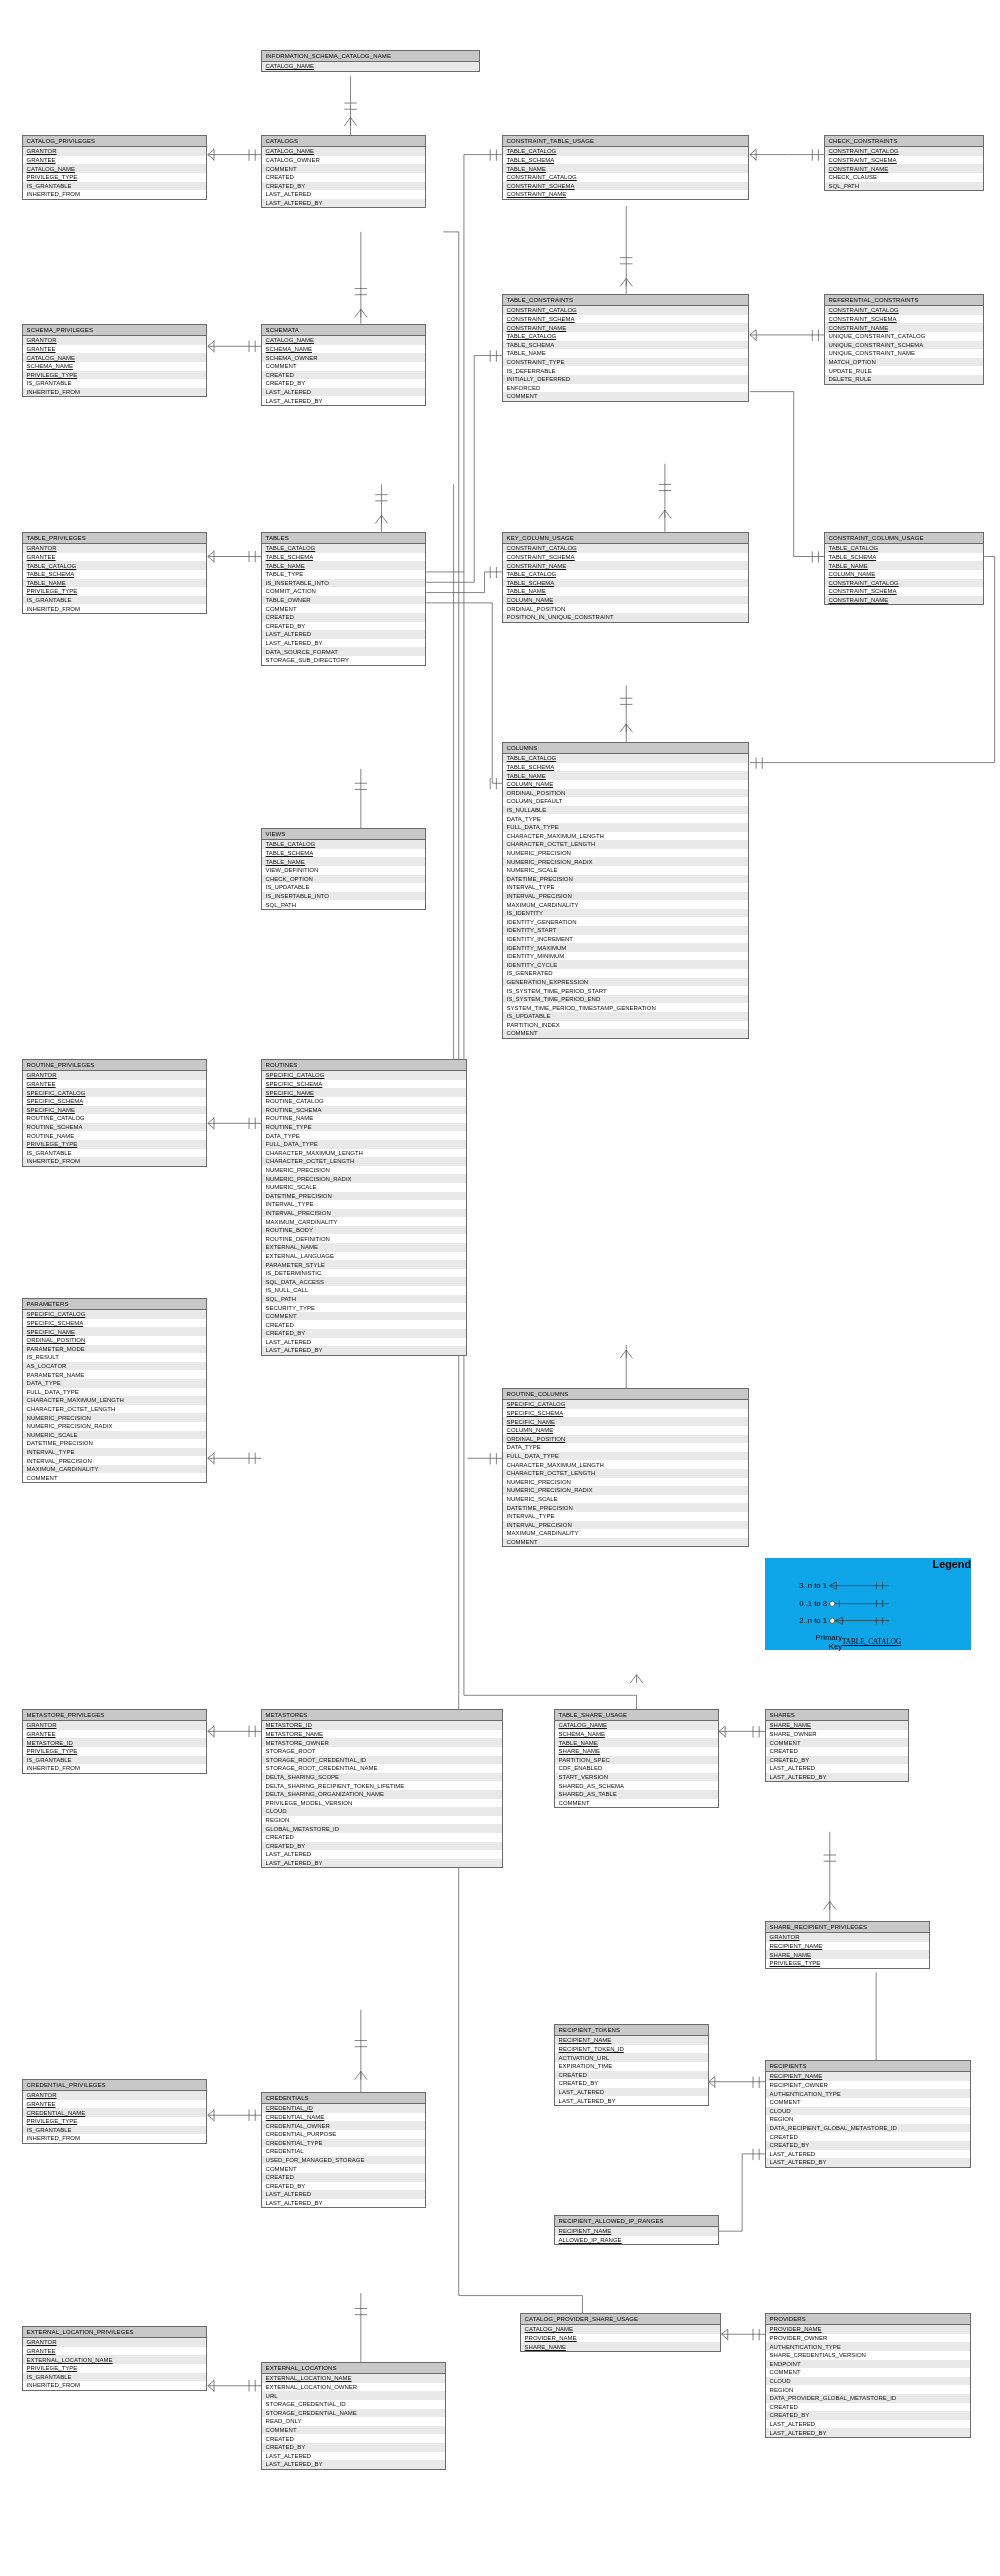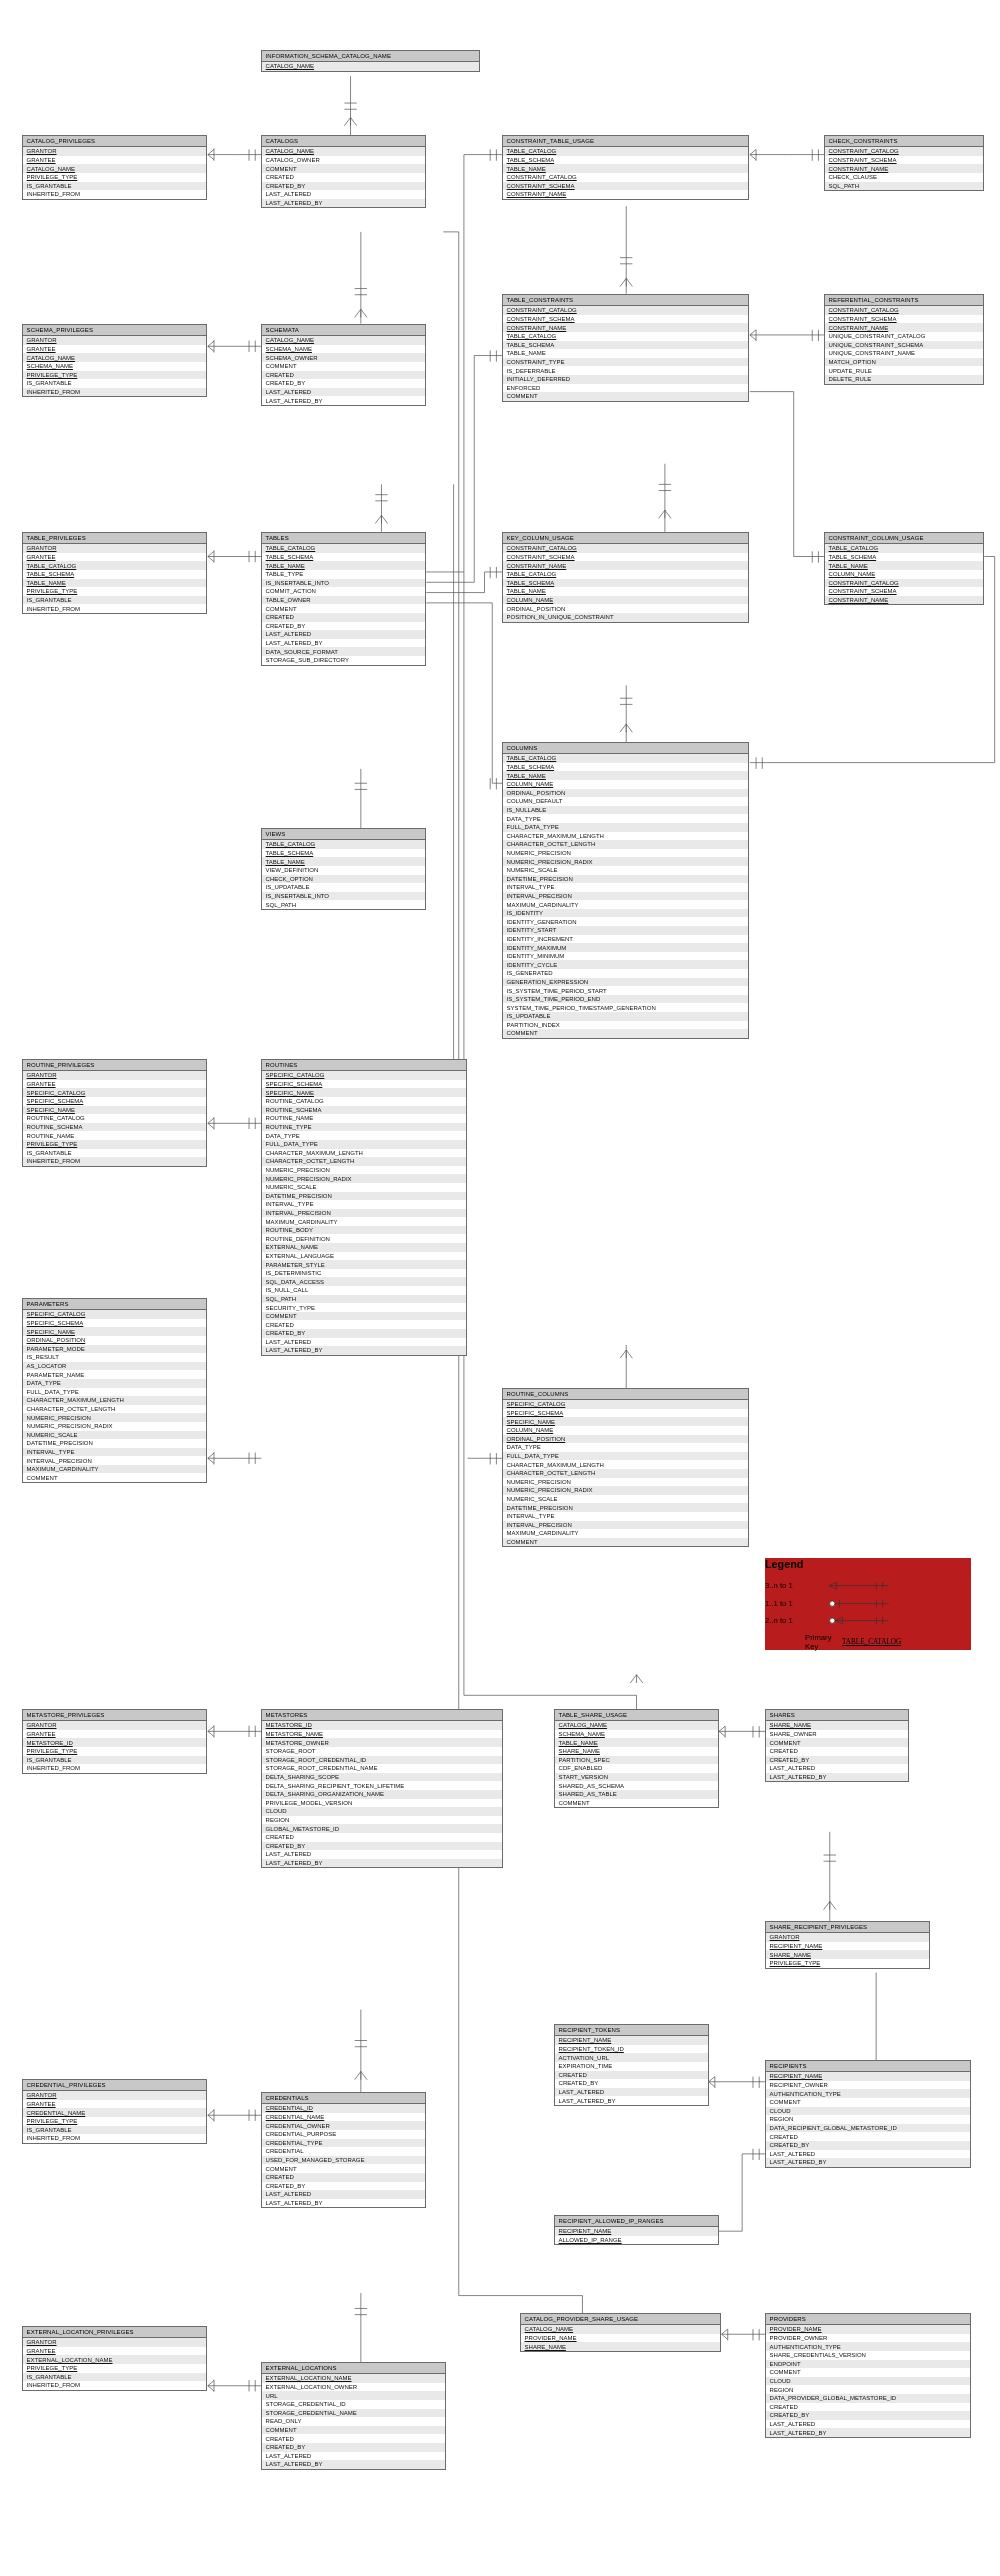--- a/index.html
+++ b/index.html
@@ -39,21 +39,22 @@
     color: #111;
     white-space: nowrap;
     background: #ffffff;
   }
   .entity .row.alt { background: #e9e9e9; }
   .entity .row.pk { text-decoration: underline; }
 
   .legend {
     position: absolute;
     z-index: 4;
-    background: #b91c1c;
+    background: #0ea5e9;
+    text-align: right;
   }
   .legend .legend-title {
     font-size: 10.8px;
     font-weight: bold;
     color: #000;
     margin-bottom: 7.2px;
   }
   .legend .legend-row {
     display: flex;
     align-items: center;
@@ -244,21 +245,21 @@
             <path d="M 4 11 L 120 11"></path>
             <path d="M 4 11 L 18 4 M 4 11 L 18 18 M 18 4 L 18 18"></path>
             <path d="M 96 4 L 96 18"></path>
             <path d="M 108 4 L 108 18"></path>
           </g>
         </svg>
       </div>
     </div>
 
     <div class="legend-row">
-      <div class="lbl">1..1 to 1</div>
+      <div class="lbl">0..1 to 8</div>
       <div class="sym">
         <svg width="67" height="11.3" viewBox="0 0 130 22">
           <g stroke="#333" stroke-width="1.4" fill="none">
             <path d="M 4 11 L 120 11"></path>
             <circle cx="10" cy="11" r="5" fill="#fff"></circle>
             <path d="M 24 4 L 24 18"></path>
             <path d="M 96 4 L 96 18"></path>
             <path d="M 108 4 L 108 18"></path>
           </g>
         </svg>

